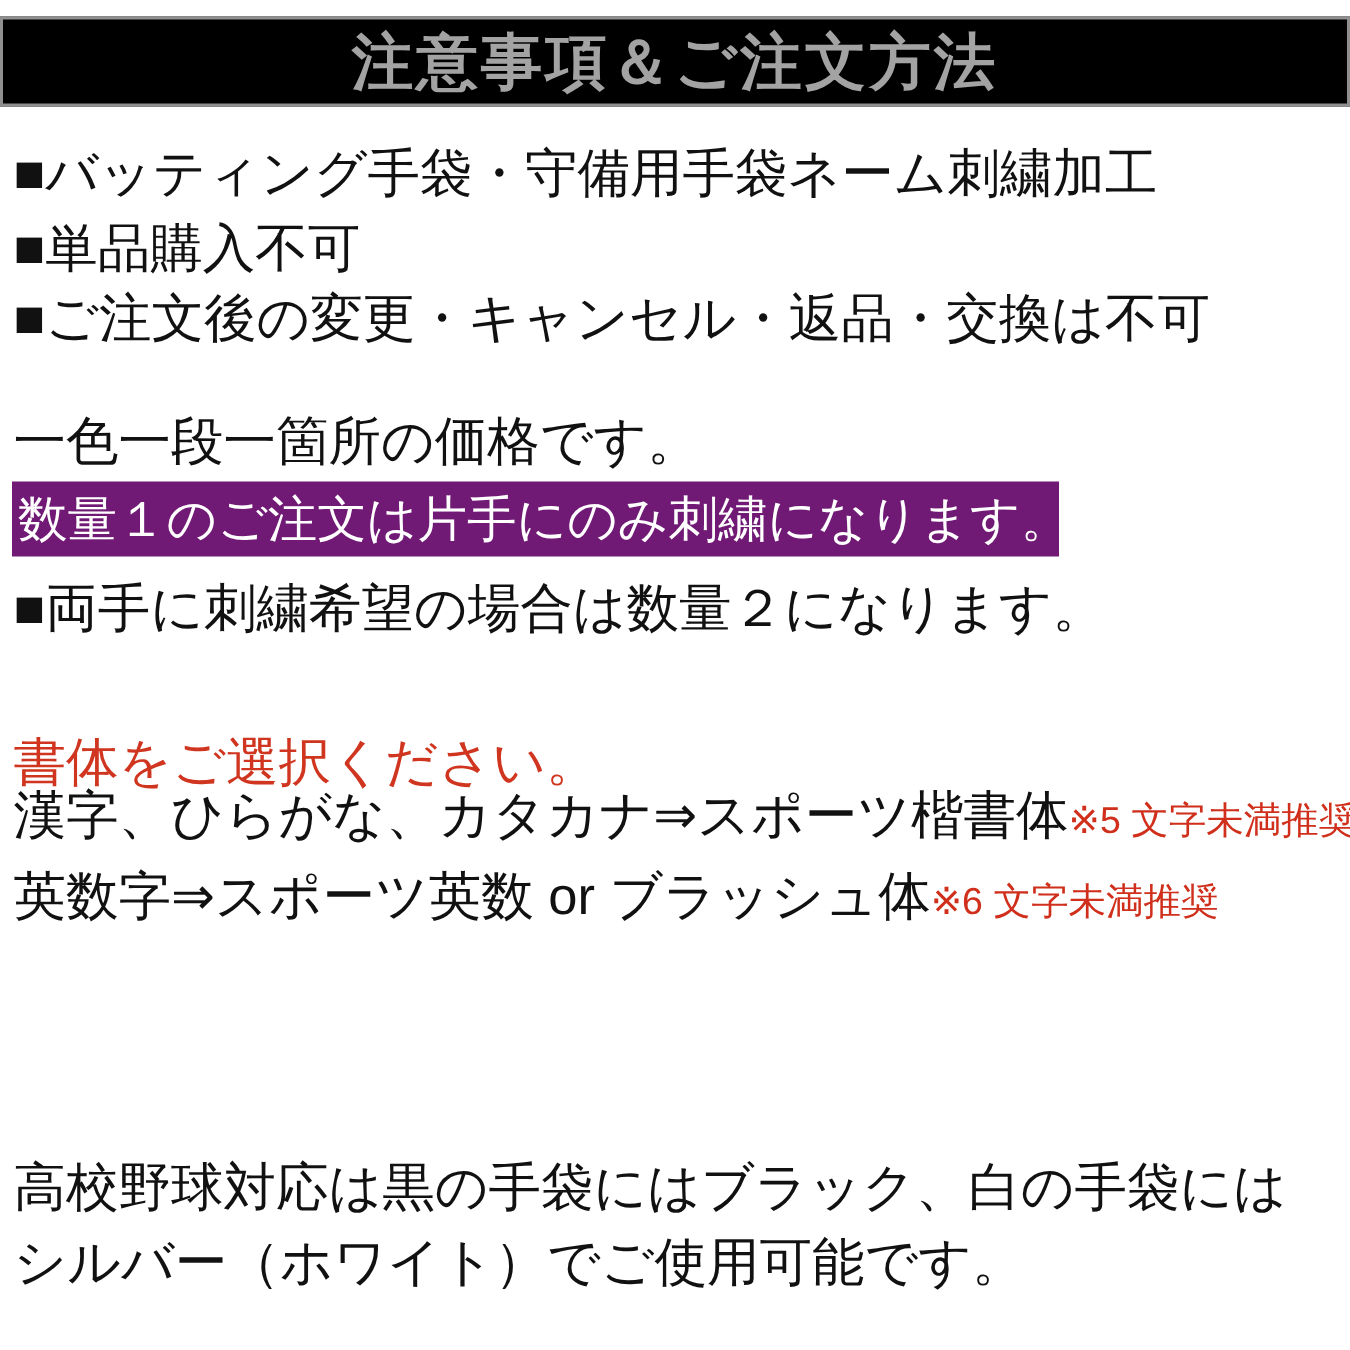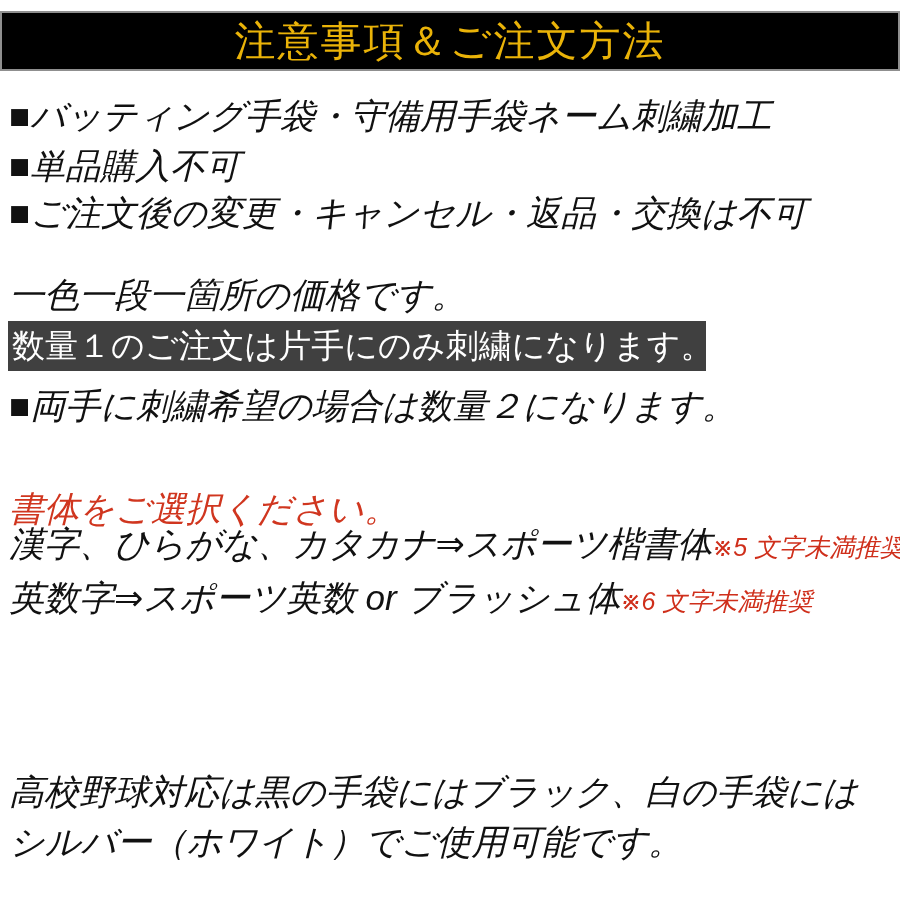--- a/index.html
+++ b/index.html
@@ -19,43 +19,42 @@
     left: 0;
     width: 900px;
     height: 60px;
     background: #000000;
     border: 2px solid #8f8f8f;
     display: flex;
     align-items: center;
     justify-content: center;
   }
   .header-title {
-    color: #eab308;
+    color: #a3a3a3;
     font-size: 41px;
-    font-weight: 400;
+    font-weight: 700;
     letter-spacing: 2px;
     white-space: nowrap;
   }
   .line {
     position: absolute;
     left: 9px;
     white-space: nowrap;
     font-size: 35px;
     line-height: 1.2;
     color: #111111;
-    font-style: italic;
   }
   .red-heading { color: #d0361f; margin-top: 20px; }
   .highlight-band {
     position: absolute;
     left: 8px;
     top: 321px;
     width: 698px;
     height: 50px;
-    background: #404040;
+    background: #701a75;
     display: flex;
     align-items: center;
   }
   .highlight-band .band-text {
     color: #ffffff;
     font-size: 33px;
     white-space: nowrap;
     padding-left: 4px;
   }
   .note-red {

